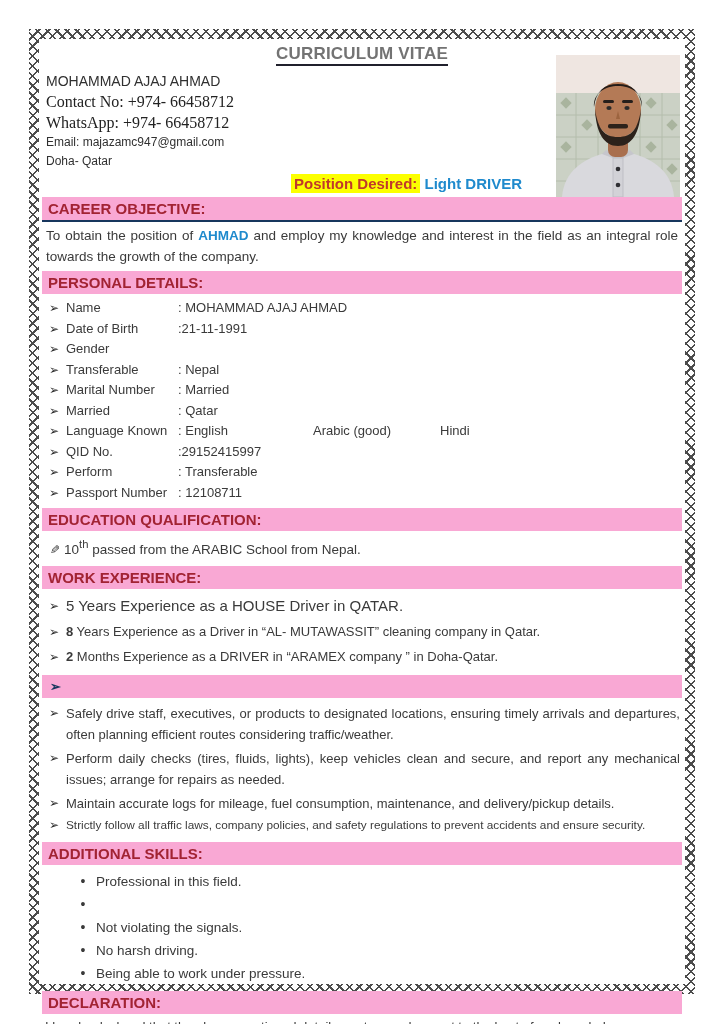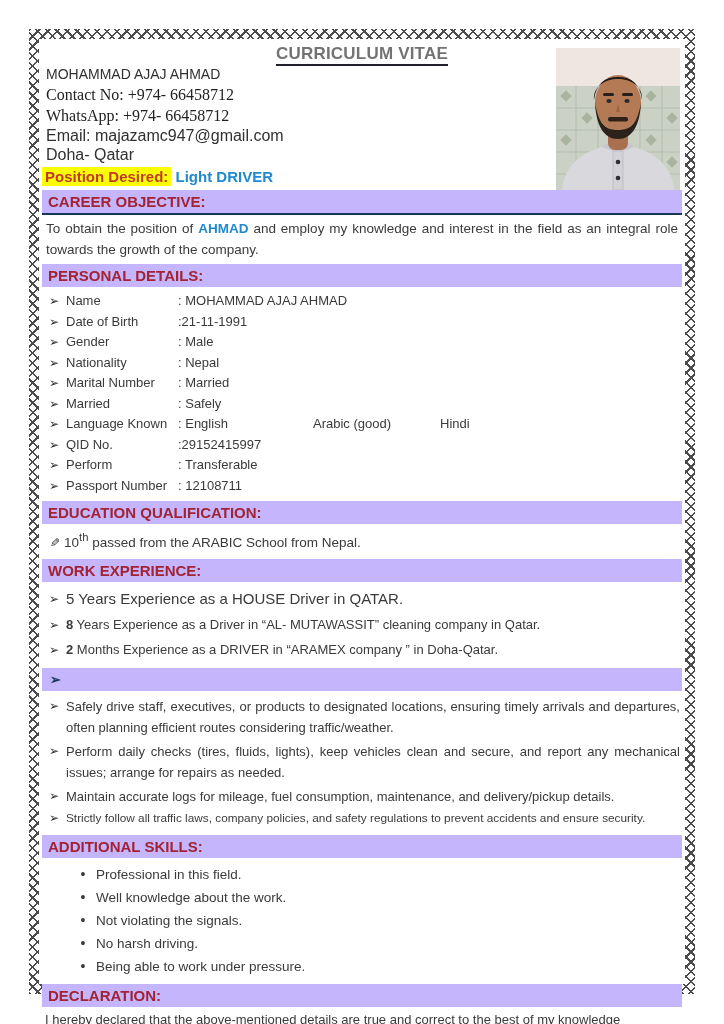--- a/index.html
+++ b/index.html
@@ -18,36 +18,36 @@
   }
   .inner {
     position: absolute; inset: 10px; background: #ffffff;
     padding: 2px 3px 0 3px;
   }
   .title {
     text-align: center; font-size: 17px; font-weight: bold; color: #737373;
     letter-spacing: .2px; margin-top: 3px;
   }
   .title span { border-bottom: 2.5px solid #20202c; padding-bottom: 1px; }
-  .header-block { position: relative; padding-left: 4px; }
+  .header-block { position: relative; margin-top: 7px; padding-left: 4px; }
   .h-name { font-size: 14px; line-height: 20px; color: #303030; }
   .serif-line { font-family: "Liberation Serif", serif; font-size: 16px; line-height: 21px; color: #222; }
-  .h-email, .h-location { font-size: 16px; line-height: 19px; color: #303030; }
+  .h-email, .h-location { font-size: 12px; line-height: 19px; color: #303030; }
   .photo {
     position: absolute; right: 2px; top: -16px; width: 124px; height: 142px;
     z-index: 5; background: #efe6e1;
   }
   .position-line {
-    text-align: left; padding-right: 160px; margin-top: 3px;
+    text-align: right; padding-right: 160px; margin-top: 3px;
     font-size: 15px; font-weight: bold; line-height: 20px;
   }
   .pos-label { background: #fcff00; color: #c0392b; padding: 1px 3px; }
   .pos-value { color: #1f8acd; }
   .bar {
-    background: #c4b5fd; color: #a22333; font-weight: bold; font-size: 15px;
+    background: #f9a8d4; color: #a22333; font-weight: bold; font-size: 15px;
     padding: 2px 6px; line-height: 19px; margin-top: 3px; position: relative;
   }
   .bar-underline { border-bottom: 2px solid #17365d; }
   .objective {
     font-size: 13.5px; line-height: 21px; padding: 3px 4px 1px 4px; text-align: justify;
   }
   .blue-bold { color: #1f8acd; font-weight: bold; }
   .pd-rows { padding: 4px 0 2px 0; }
   .pd-row { display: flex; font-size: 13px; line-height: 20.5px; }
   .arr { width: 24px; padding-left: 7px; color: #2b2b2b; font-size: 12px; flex: none; }
@@ -145,36 +145,35 @@
           <span class="pd-value">: MOHAMMAD AJAJ AHMAD</span>
         </div>
       <div class="pd-row">
           <span class="arr">➢</span>
           <span class="pd-label">Date of Birth</span>
           <span class="pd-value">:21-11-1991</span>
         </div>
       <div class="pd-row">
           <span class="arr">➢</span>
           <span class="pd-label">Gender</span>
-          <span class="pd-value">: Male</span>
-        </div>
-      <div class="pd-row">
-          <span class="arr">➢</span>
-          <span class="pd-label">Nationality</span>
+        </div>
+      <div class="pd-row">
+          <span class="arr">➢</span>
+          <span class="pd-label">Transferable</span>
           <span class="pd-value">: Nepal</span>
         </div>
       <div class="pd-row">
           <span class="arr">➢</span>
           <span class="pd-label">Marital Number</span>
           <span class="pd-value">: Married</span>
         </div>
       <div class="pd-row">
           <span class="arr">➢</span>
           <span class="pd-label">Married</span>
-          <span class="pd-value">: Safely</span>
+          <span class="pd-value">: Qatar</span>
         </div>
       <div class="pd-row">
           <span class="arr">➢</span>
           <span class="pd-label">Language Known</span>
           <span class="pd-value-fixed">: English</span>
           <span class="pd-extra1">Arabic (good)</span>
           <span>Hindi</span>
         </div>
       <div class="pd-row">
           <span class="arr">➢</span>
@@ -235,21 +234,20 @@
     </div>
 
     <div class="bar">ADDITIONAL SKILLS:</div>
     <div class="skills">
       <div class="skill-row">
           <span class="dot">•</span>
           <span>Professional in this field.</span>
         </div>
       <div class="skill-row">
           <span class="dot">•</span>
-          <span>Well knowledge about the work.</span>
         </div>
       <div class="skill-row">
           <span class="dot">•</span>
           <span>Not violating the signals.</span>
         </div>
       <div class="skill-row">
           <span class="dot">•</span>
           <span>No harsh driving.</span>
         </div>
       <div class="skill-row">

